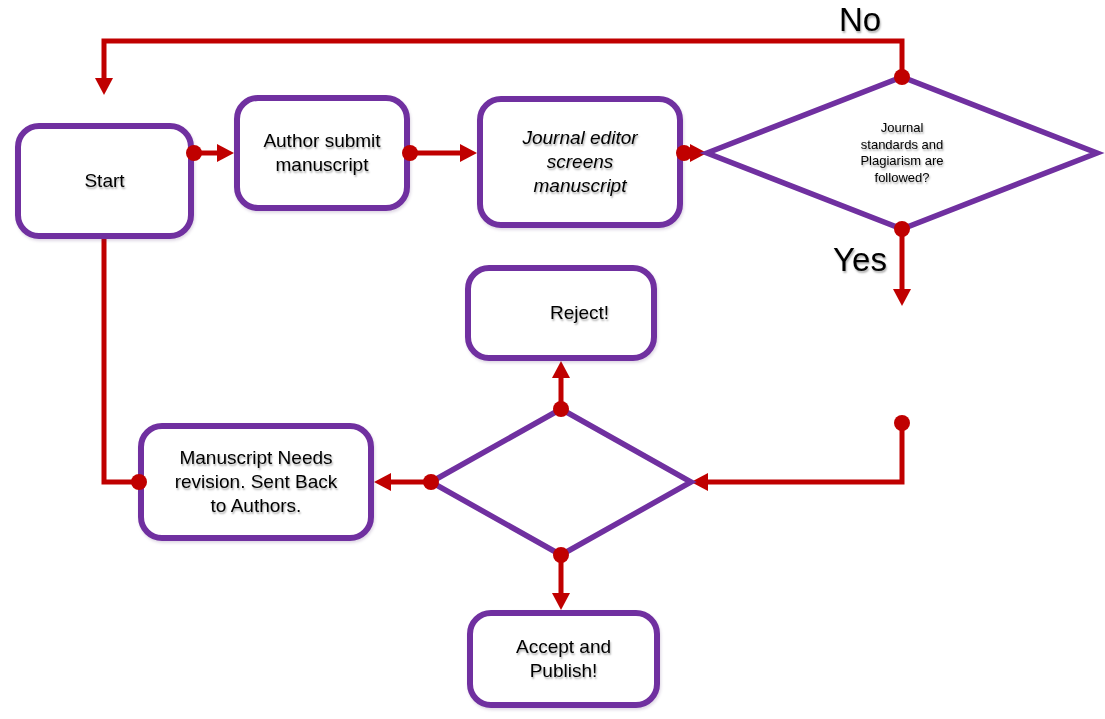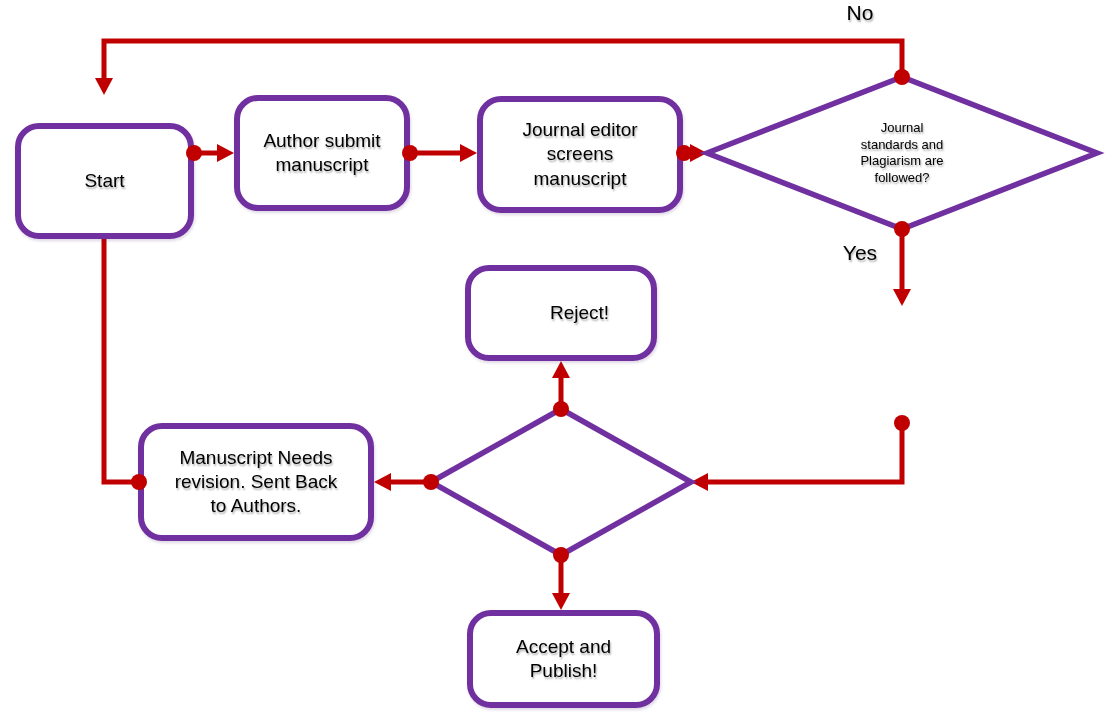--- a/index.html
+++ b/index.html
@@ -55,21 +55,21 @@
     align-items: center;
     justify-content: center;
     text-align: center;
     white-space: pre-line;
     font-size: 13px;
     line-height: 1.27;
     text-shadow: 1px 2px 2px rgba(0,0,0,0.32);
   }
   .elabel {
     position: absolute;
-    font-size: 21px;
+    font-size: 33px;
     text-align: center;
     white-space: nowrap;
     text-shadow: 1px 2px 2px rgba(0,0,0,0.32);
   }
 </style>
 </head>
 <body>
 
 <div class="canvas">
 
@@ -127,21 +127,21 @@
 
     <polygon class="diamond" points="707,153 902,77 1097,153 902,229"></polygon>
     <polygon class="diamond" points="431,482 561,409 691,482 561,555"></polygon>
   </svg>
 
   <div class="node" style="left:15px;  top:95px;  width:179px; height:116px;margin-top:28px;">Start</div>
 
   <div class="node" style="left:234px; top:95px;  width:176px; height:116px;">Author submit
 manuscript</div>
 
-  <div class="node" style="left:477px; top:96px;  width:206px; height:117px;">Journal editor
+  <div class="node" style="left:477px; top:96px;  width:206px; height:132px;font-style:italic;">Journal editor
 screens
 manuscript</div>
 
 
   <div class="node" style="left:465px; top:265px; width:192px; height:96px;padding-left:37px;">Reject!</div>
 
   <div class="node" style="left:467px; top:610px; width:193px; height:98px;">Accept and
 Publish!</div>
 
   <div class="node" style="left:138px; top:423px; width:236px; height:118px;">Manuscript Needs

